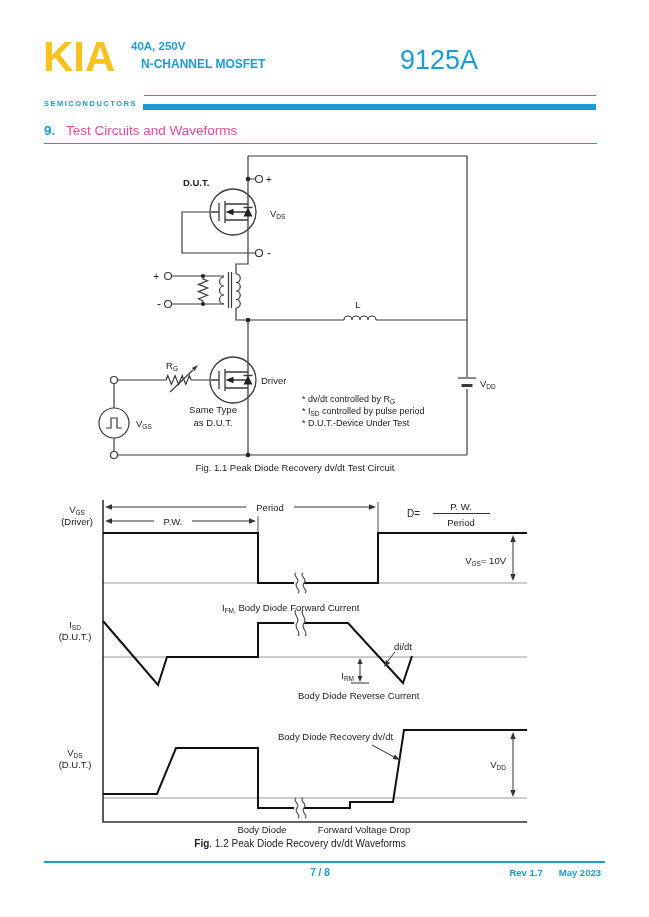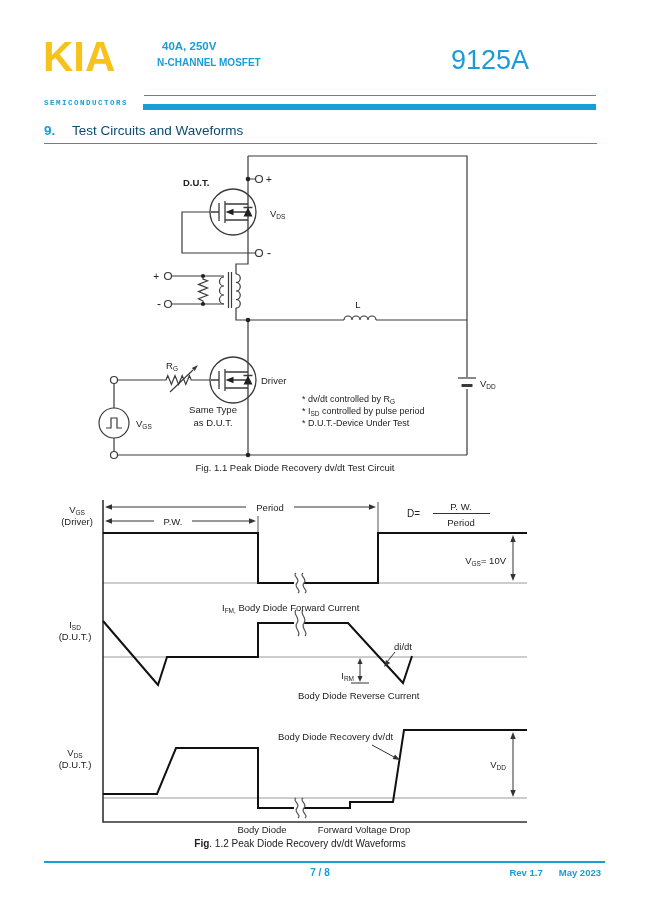--- a/index.html
+++ b/index.html
@@ -1,29 +1,29 @@
 <!DOCTYPE html>
 <html><head>
 <meta charset="utf-8">
 <style>
   html,body{margin:0;padding:0;background:#fff;}
   .page{position:relative;width:649px;height:917px;background:#ffffff;overflow:hidden;
         font-family:"Liberation Sans",sans-serif;}
   .abs{position:absolute;}
   
   .logo{left:43px;top:36px;font-size:42px;font-weight:700;color:#F6C21B;letter-spacing:0px;line-height:1;}
-  .logo-sub{left:44px;top:99px;font-size:7.5px;font-weight:700;color:#1A9CD8;letter-spacing:1.5px;font-family:Liberation Mono, monospace;}
-  .spec1{left:162px;top:40px;font-size:11.5px;font-weight:700;color:#1A9CD8;}
-  .spec2{left:145px;top:57px;font-size:10px;font-weight:700;color:#1A9CD8;padding-left:12px;}
-  .part-number{left:400px;top:45px;width:180px;text-align:center;font-size:27px;color:#1A9CD8;}
+  .logo-sub{left:44px;top:99px;font-size:7.5px;font-weight:700;color:#1A9CD8;letter-spacing:1.5px;}
+  .spec1{left:131px;top:40px;font-size:11.5px;font-weight:700;color:#1A9CD8;}
+  .spec2{left:129px;top:57px;font-size:12px;font-weight:700;color:#1A9CD8;padding-left:12px;}
+  .part-number{left:400px;top:45px;width:180px;text-align:left;font-size:27px;color:#1A9CD8;}
   .rule-thin{left:144px;top:95px;width:452px;height:1.2px;background:#1A9CD8;}
   .rule-thick{left:143px;top:104px;width:453px;height:6px;background:#1A9CD8;}
   
   .section-number{left:44px;top:123px;font-size:13.5px;font-weight:700;color:#1A9CD8;}
-  .section-text{left:66px;top:123px;font-size:13.5px;color:#0c4a6e;margin-left:6px;}
+  .section-text{left:66px;top:123px;font-size:13.5px;color:#ec4899;}
   .section-underline{left:44px;top:143px;width:553px;height:1.4px;background:#1A9CD8;}
   
   .fig-svg{position:absolute;left:0;}
   svg text{font-family:"Liberation Sans",sans-serif;fill:#222;}
   
   .footer-line{left:44px;top:861px;width:561px;height:1.5px;background:#1A9CD8;}
   .footer-page{left:250px;top:867px;width:140px;text-align:center;font-size:10px;font-weight:700;color:#1A9CD8;}
   .footer-rev{left:420px;top:867px;width:181px;text-align:right;font-size:9.5px;font-weight:700;color:#1A9CD8;}
   .footer-rev .date{margin-left:16px;}
 </style>

